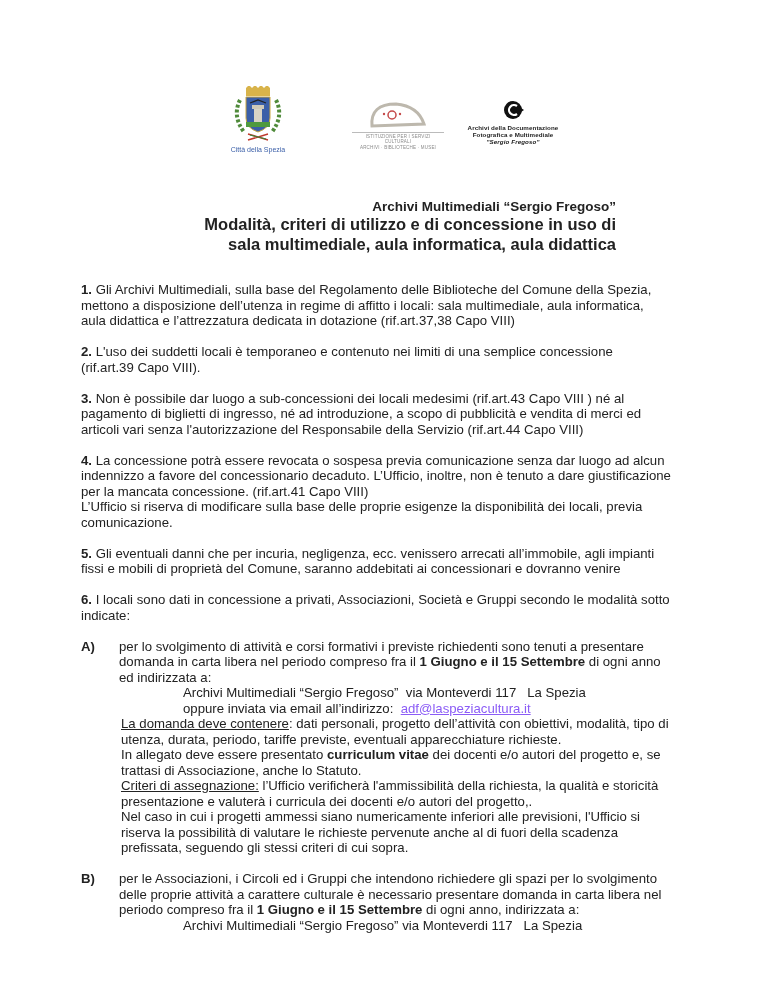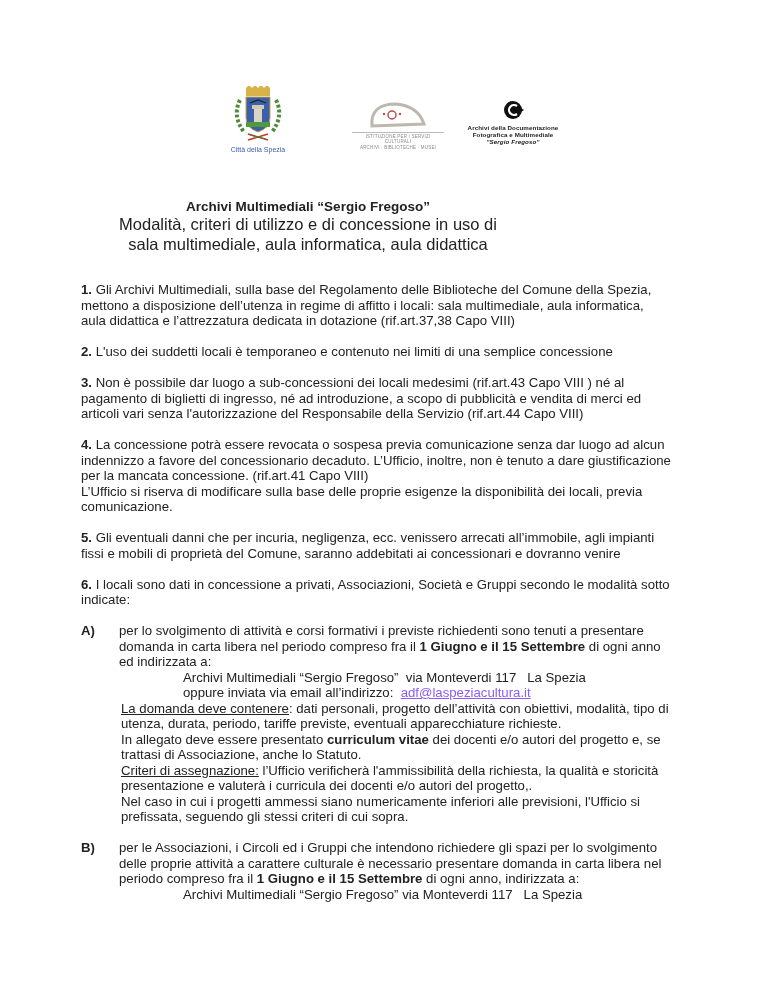--- a/index.html
+++ b/index.html
@@ -7,23 +7,23 @@
          font-family:"Liberation Sans", sans-serif; color:#222; }
   .logos { position:absolute; top:78px; left:0; width:768px; height:80px; }
   .logo { position:absolute; }
   #logo-comune { left:226px; top:8px; width:64px; height:66px; }
   #logo-istituzione { left:352px; top:22px; width:92px; height:44px; }
   #logo-archivi { left:458px; top:22px; width:110px; height:44px; }
   .logo-caption { font-size:7px; text-align:center; line-height:8px; }
   .archivi-cap { font-size:6.2px; font-weight:bold; line-height:7px; text-align:center; letter-spacing:0.1px; }
   .ist-cap { font-size:4.5px; color:#8a8a8a; text-align:center; line-height:5px; letter-spacing:0.2px; border-top:1px solid #bbb; padding-top:1px; }
 
-  .heading { position:absolute; left:0; width:616px; text-align:center; top:198px; }
+  .heading { position:absolute; left:0; width:616px; text-align:right; top:198px; }
   .h-sub { font-size:13.5px; font-weight:bold; line-height:17px; }
-  .h-main { font-size:16.5px; font-weight:normal; line-height:19.5px; }
+  .h-main { font-size:16.5px; font-weight:bold; line-height:19.5px; }
 
   .doc { position:absolute; left:81px; top:282px; width:640px; font-size:13.2px; line-height:15.5px; }
   .line { white-space:pre; height:15.5px; }
   .para { margin-bottom:15.5px; }
   .num { font-weight:bold; }
   b { font-weight:bold; }
   .u { text-decoration:underline; }
   a.mail { color:#8b5cf6; text-decoration:underline; }
   .item { position:relative; padding-left:38px; }
   .item-label { position:absolute; left:0; top:0; font-weight:bold; }
@@ -81,20 +81,21 @@
 <div class="doc">
 
   <div class="para">
     <div class="line"><span class="num">1.</span><span> Gli Archivi Multimediali, sulla base del Regolamento delle Biblioteche del Comune della Spezia,</span></div>
     <div class="line">mettono a disposizione dell’utenza in regime di affitto i locali: sala multimediale, aula informatica,</div>
     <div class="line">aula didattica e l’attrezzatura dedicata in dotazione (rif.art.37,38 Capo VIII)</div>
   </div>
 
   <div class="para">
     <div class="line"><span class="num">2.</span><span> L'uso dei suddetti locali è temporaneo e contenuto nei limiti di una semplice concessione</span></div>
+    <div class="line">(rif.art.39 Capo VIII).</div>
   </div>
 
   <div class="para">
     <div class="line"><span class="num">3.</span><span> Non è possibile dar luogo a sub-concessioni dei locali medesimi (rif.art.43 Capo VIII ) né al</span></div>
     <div class="line">pagamento di biglietti di ingresso, né ad introduzione, a scopo di pubblicità e vendita di merci ed</div>
     <div class="line">articoli vari senza l'autorizzazione del Responsabile della Servizio (rif.art.44 Capo VIII)</div>
   </div>
 
   <div class="para">
     <div class="line"><span class="num">4.</span><span> La concessione potrà essere revocata o sospesa previa comunicazione senza dar luogo ad alcun</span></div>
@@ -121,20 +122,21 @@
     <div class="line">ed indirizzata a:</div>
     <div class="line ind-addr">Archivi Multimediali “Sergio Fregoso”  via Monteverdi 117   La Spezia</div>
     <div class="line ind-addr"><span>oppure inviata via email all’indirizzo:  </span><a class="mail" href="#">adf@laspeziacultura.it</a></div>
     <div class="line ind-note"><span class="u">La domanda deve contenere</span><span>: dati personali, progetto dell’attività con obiettivi, modalità, tipo di</span></div>
     <div class="line ind-note">utenza, durata, periodo, tariffe previste, eventuali apparecchiature richieste.</div>
     <div class="line ind-note"><span>In allegato deve essere presentato </span><b>curriculum vitae</b><span> dei docenti e/o autori del progetto e, se</span></div>
     <div class="line ind-note">trattasi di Associazione, anche lo Statuto.</div>
     <div class="line ind-note"><span class="u">Criteri di assegnazione:</span><span> l’Ufficio verificherà l'ammissibilità della richiesta, la qualità e storicità</span></div>
     <div class="line ind-note">presentazione e valuterà i curricula dei docenti e/o autori del progetto,.</div>
     <div class="line ind-note">Nel caso in cui i progetti ammessi siano numericamente inferiori alle previsioni, l'Ufficio si</div>
+    <div class="line ind-note">riserva la possibilità di valutare le richieste pervenute anche al di fuori della scadenza</div>
     <div class="line ind-note">prefissata, seguendo gli stessi criteri di cui sopra.</div>
   </div>
 
   <div class="item">
     <span class="item-label">B)</span>
     <div class="line">per le Associazioni, i Circoli ed i Gruppi che intendono richiedere gli spazi per lo svolgimento</div>
     <div class="line">delle proprie attività a carattere culturale è necessario presentare domanda in carta libera nel</div>
     <div class="line"><span>periodo compreso fra il </span><b>1 Giugno e il 15 Settembre</b><span> di ogni anno, indirizzata a:</span></div>
     <div class="line ind-addr">Archivi Multimediali “Sergio Fregoso” via Monteverdi 117   La Spezia</div>
   </div>

